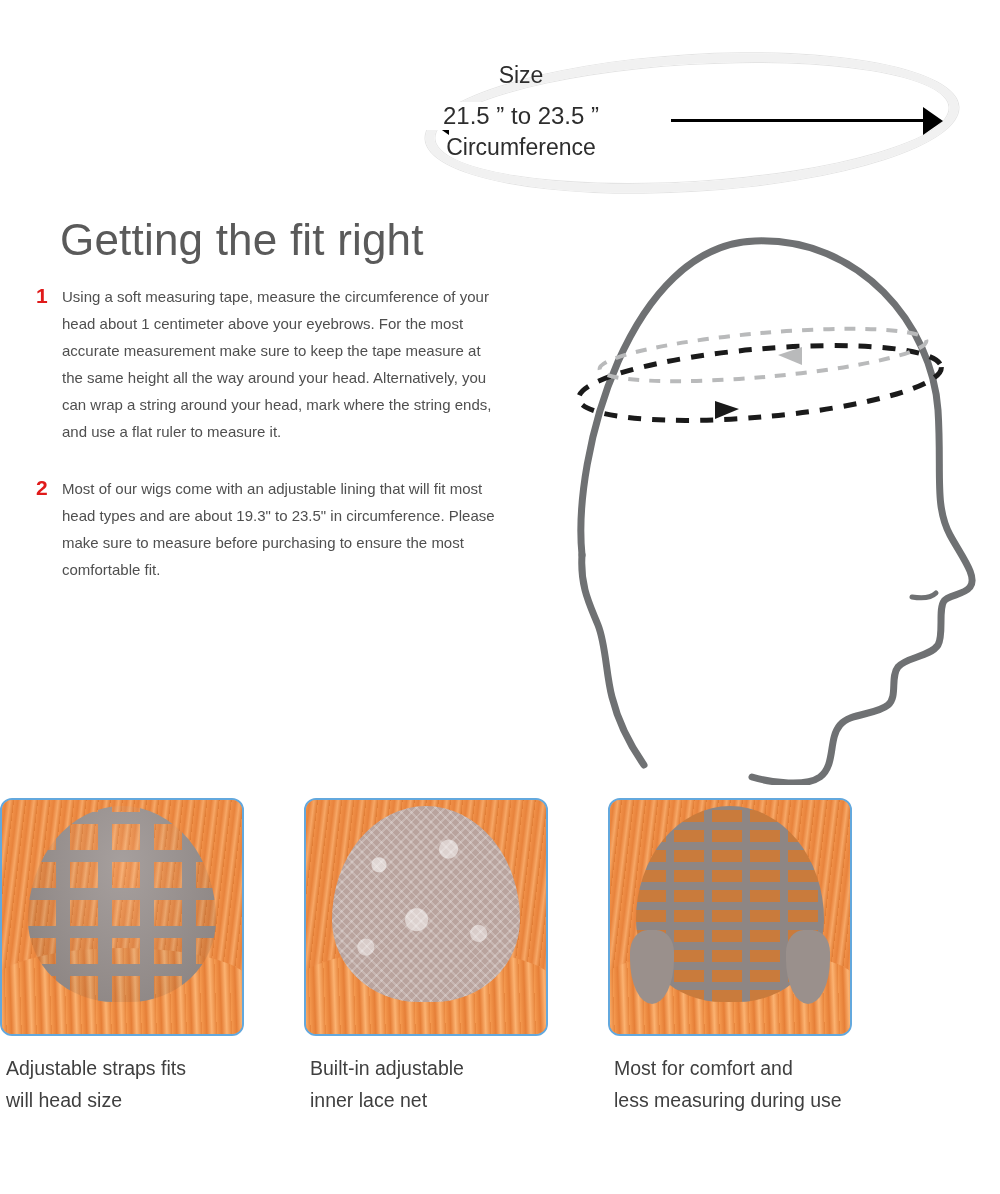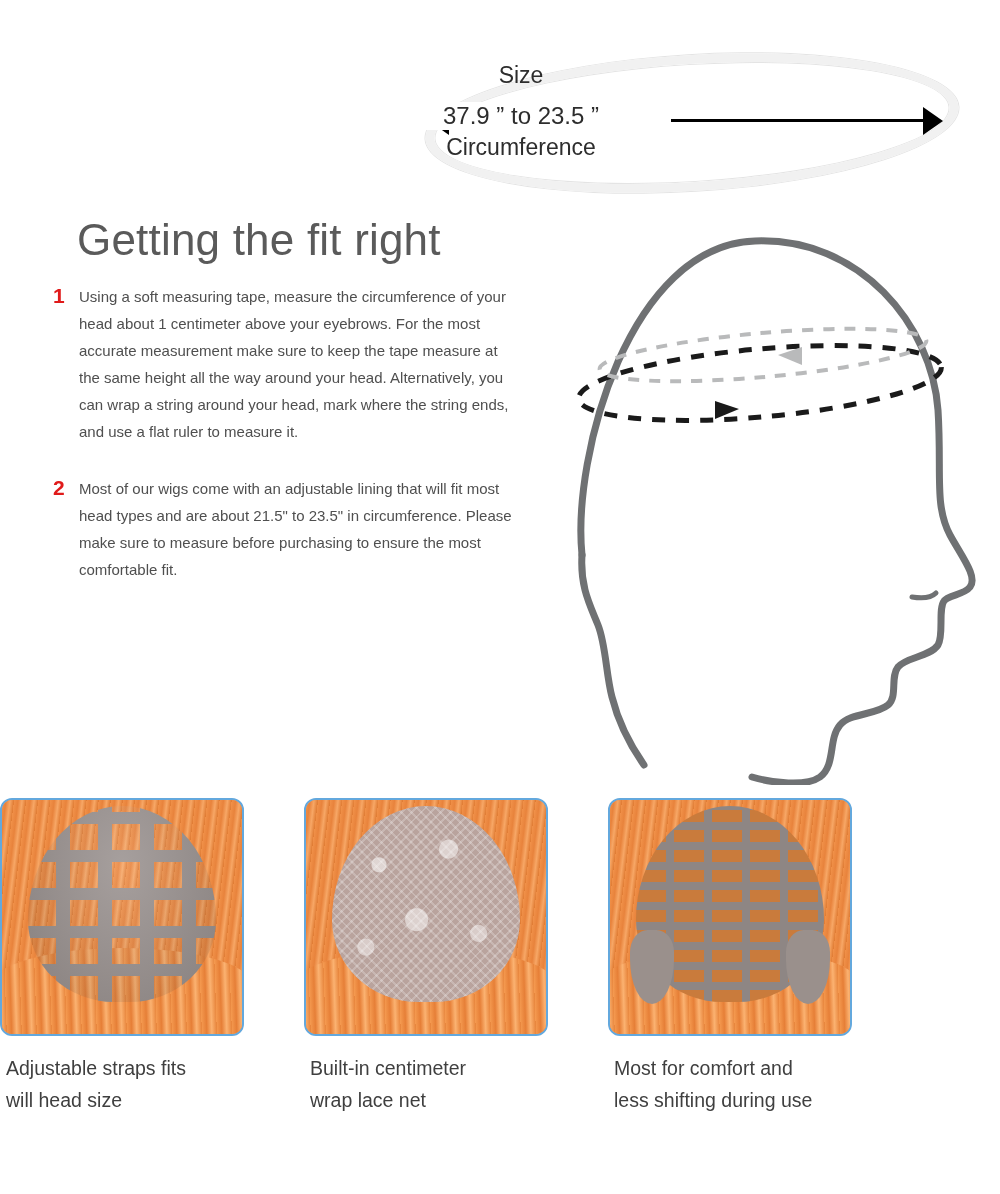--- a/index.html
+++ b/index.html
@@ -65,21 +65,21 @@
     background: #fff;
     width: 300px;
     margin-left: 350px;
     font-size: 24px;
   }
   #ring-label-circumference { top: 134px; left: 6px; }
 
   
   #fit-guide {
     position: absolute;
-    left: 17px; top: 215px;
+    left: 0; top: 215px;
     width: 520px;
   }
   #fit-title {
     margin: 0 0 18px 60px;
     font-size: 44px;
     font-weight: normal;
     color: #5a5a5a;
     letter-spacing: 0.2px;
   }
   .step {
@@ -205,35 +205,35 @@
 </style>
 </head>
 <body>
 
 <div id="ring-section">
   <div class="ring-ellipse"></div>
   <div class="ring-arrow-head left"></div>
   <div class="ring-arrow-line"></div>
   <div class="ring-arrow-head right"></div>
   <div class="ring-label" id="ring-label-size">Size</div>
-  <div class="ring-label" id="ring-label-range">37.9 ” to 23.5 ”</div>
+  <div class="ring-label" id="ring-label-range">21.5 ” to 23.5 ”</div>
   <div class="ring-label" id="ring-label-circumference">Circumference</div>
 </div>
 
 <div id="fit-guide">
   <h1 id="fit-title">Getting the fit right</h1>
 
   <div class="step">
     <span class="step-number">1</span>
     <span class="step-text">Using a soft measuring tape, measure the circumference of your head about 1 centimeter above your eyebrows. For the most accurate measurement make sure to keep the tape measure at the same height all the way around your head. Alternatively, you can wrap a string around your head, mark where the string ends, and use a flat ruler to measure it.</span>
   </div>
 
   <div class="step">
     <span class="step-number">2</span>
-    <span class="step-text">Most of our wigs come with an adjustable lining that will fit most head types and are about 21.5" to 23.5" in circumference. Please make sure to measure before purchasing to ensure the most comfortable fit.</span>
+    <span class="step-text">Most of our wigs come with an adjustable lining that will fit most head types and are about 19.3" to 23.5" in circumference. Please make sure to measure before purchasing to ensure the most comfortable fit.</span>
   </div>
 </div>
 
 <div id="head-diagram">
   <svg width="480" height="580" viewBox="0 0 480 580">
 
     <path d="M62,350 C52,250 110,40 235,36 C340,32 412,120 418,205
              C422,268 414,300 430,330 C442,352 458,372 450,382
              C444,390 428,390 424,396 C418,404 424,430 418,440
              C410,452 386,452 378,462 C370,472 378,492 368,500
@@ -272,34 +272,34 @@
 
   <div class="feature">
     <div class="feature-photo">
       <div class="photo-inner">
         <div class="hair-bg"></div>
         <div class="hair-bottom"></div>
         <div class="cap-dome cap-lace"></div>
       </div>
     </div>
     <div class="feature-caption">
-      <span>Built-in centimeter</span>
-      <span>wrap lace net</span>
+      <span>Built-in adjustable</span>
+      <span>inner lace net</span>
     </div>
   </div>
 
   <div class="feature">
     <div class="feature-photo">
       <div class="photo-inner">
         <div class="hair-bg"></div>
         <div class="hair-bottom"></div>
         <div class="cap-dome cap-pads"></div>
         <div class="pad-left"></div>
         <div class="pad-right"></div>
       </div>
     </div>
     <div class="feature-caption">
       <span>Most for comfort and</span>
-      <span>less shifting during use</span>
+      <span>less measuring during use</span>
     </div>
   </div>
 
 </div>
 
 </body></html>

